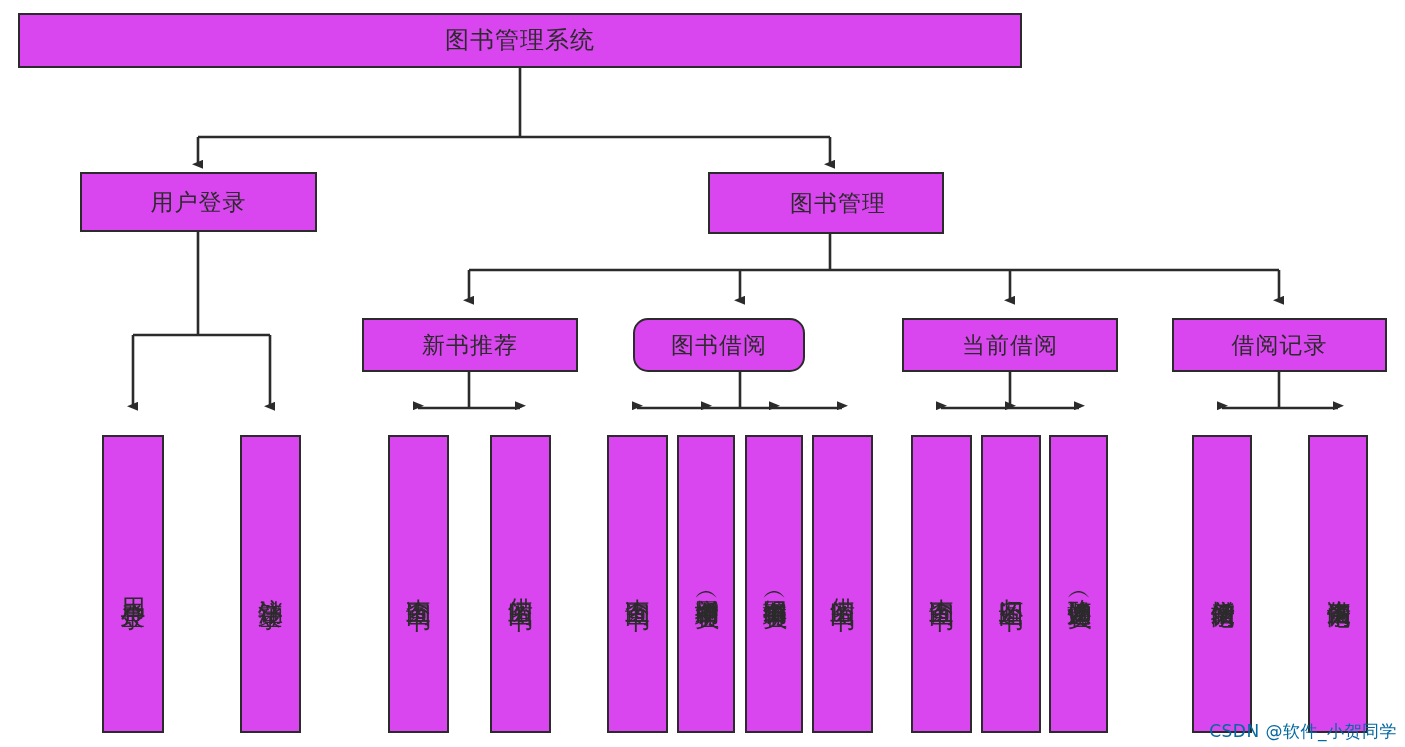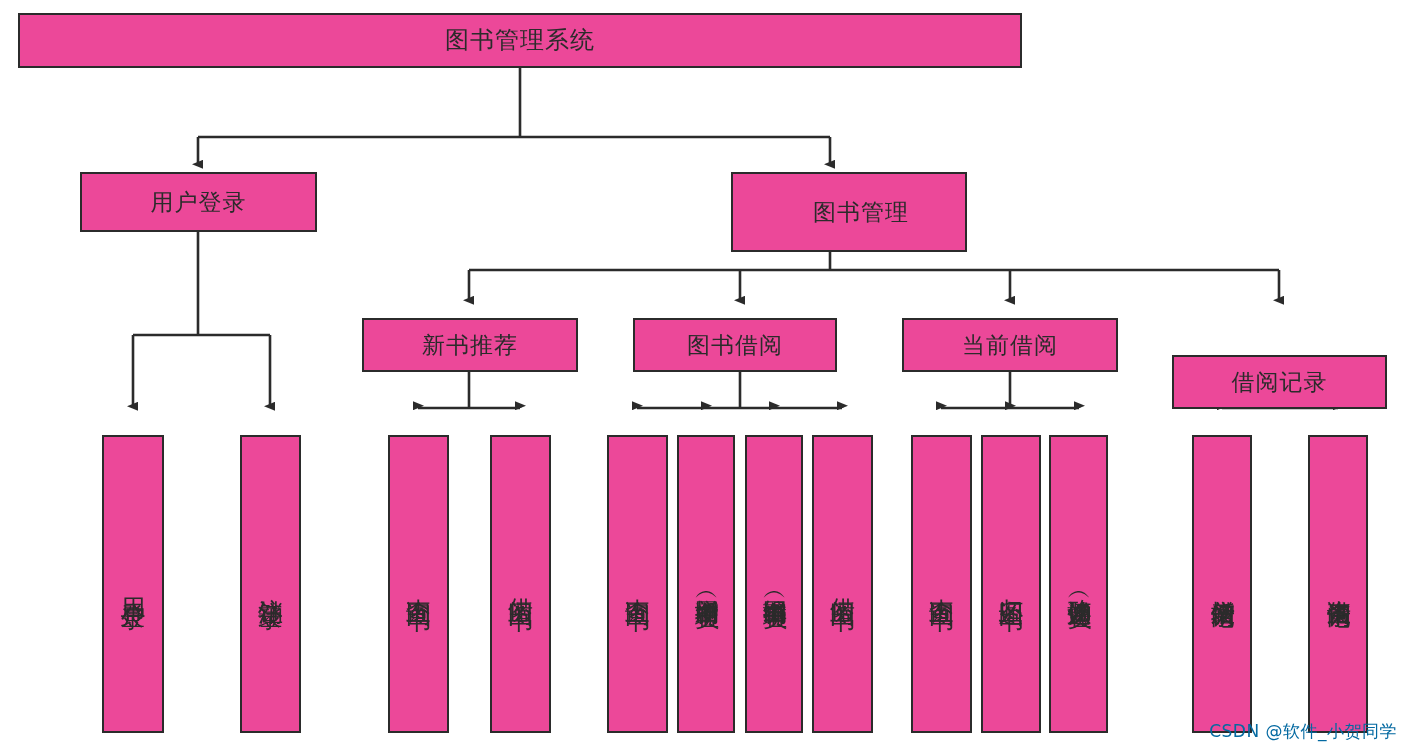--- a/index.html
+++ b/index.html
@@ -20,21 +20,21 @@
   #connectors{
     position:absolute;
     left:0; top:0;
     width:1405px; height:747px;
     pointer-events:none;
   }
   
   .node{
     position:absolute;
     box-sizing:border-box;
-    background:#ec4899;
+    background:#d946ef;
     border:2px solid #2b2b2b;
     display:flex;
     align-items:center;
     justify-content:center;
     z-index:2;
   }
   .node .node-label{
     display:block;
     white-space:pre;
     letter-spacing:1px;
@@ -140,37 +140,37 @@
   </svg>
 
   <div class="node root horiz" style="left:18px; top:13px; width:1004px; height:55px;">
     <span class="node-label">图书管理系统</span>
   </div>
 
   <div class="node horiz" style="left:80px; top:172px; width:237px; height:60px;">
     <span class="node-label">用户登录</span>
   </div>
 
-  <div class="node horiz" style="left:731px; top:172px; width:236px; height:80px;padding-left:24px;">
+  <div class="node horiz" style="left:708px; top:172px; width:236px; height:62px;padding-left:24px;">
     <span class="node-label">图书管理</span>
   </div>
 
   <div class="node horiz" style="left:362px; top:318px; width:216px; height:54px;align-items:center;">
     <span class="node-label">新书推荐</span>
   </div>
 
-  <div class="node horiz" style="left:633px; top:318px; width:204px; height:54px;">
+  <div class="node horiz" style="left:633px; top:318px; width:172px; height:54px;border-radius:15px;">
     <span class="node-label">图书借阅</span>
   </div>
 
   <div class="node horiz" style="left:902px; top:318px; width:216px; height:54px;">
     <span class="node-label">当前借阅</span>
   </div>
 
-  <div class="node horiz" style="left:1172px; top:318px; width:215px; height:54px;margin-top:37px;">
+  <div class="node horiz" style="left:1172px; top:318px; width:215px; height:54px;">
     <span class="node-label">借阅记录</span>
   </div>
 
   <div class="node leaf" style="left:102px; top:435px; width:62px; height:298px;">
     <span class="node-label">用户登录</span>
   </div>
 
   <div class="node leaf" style="left:240px; top:435px; width:61px; height:298px;">
     <span class="node-label">注销登录</span>
   </div>

